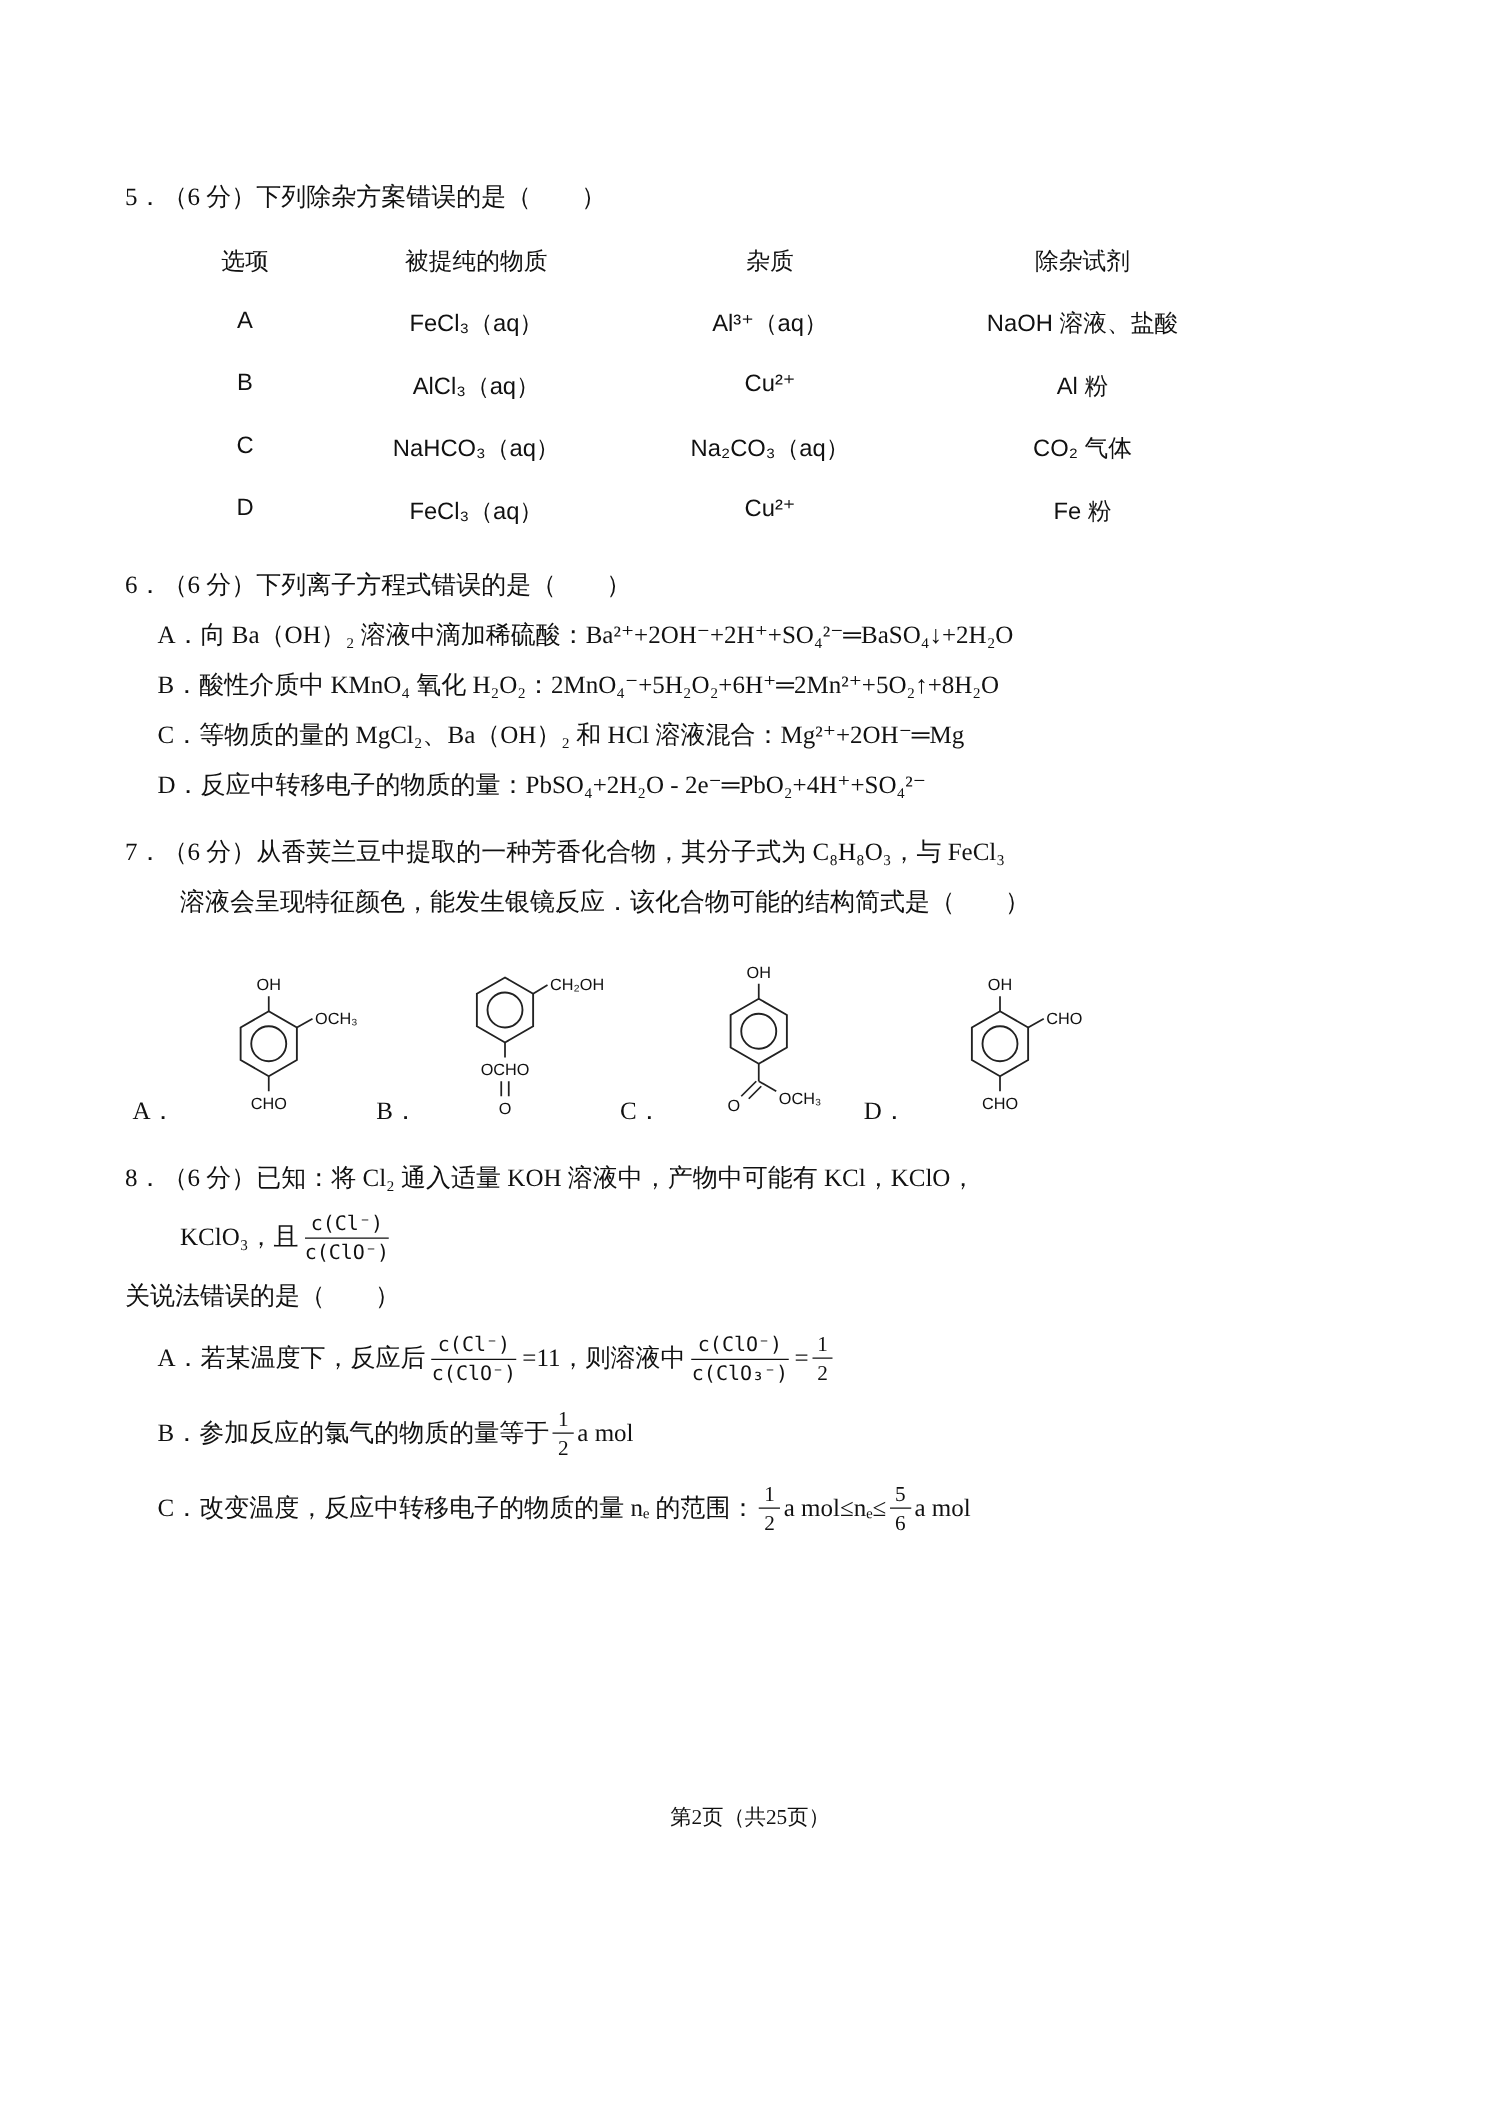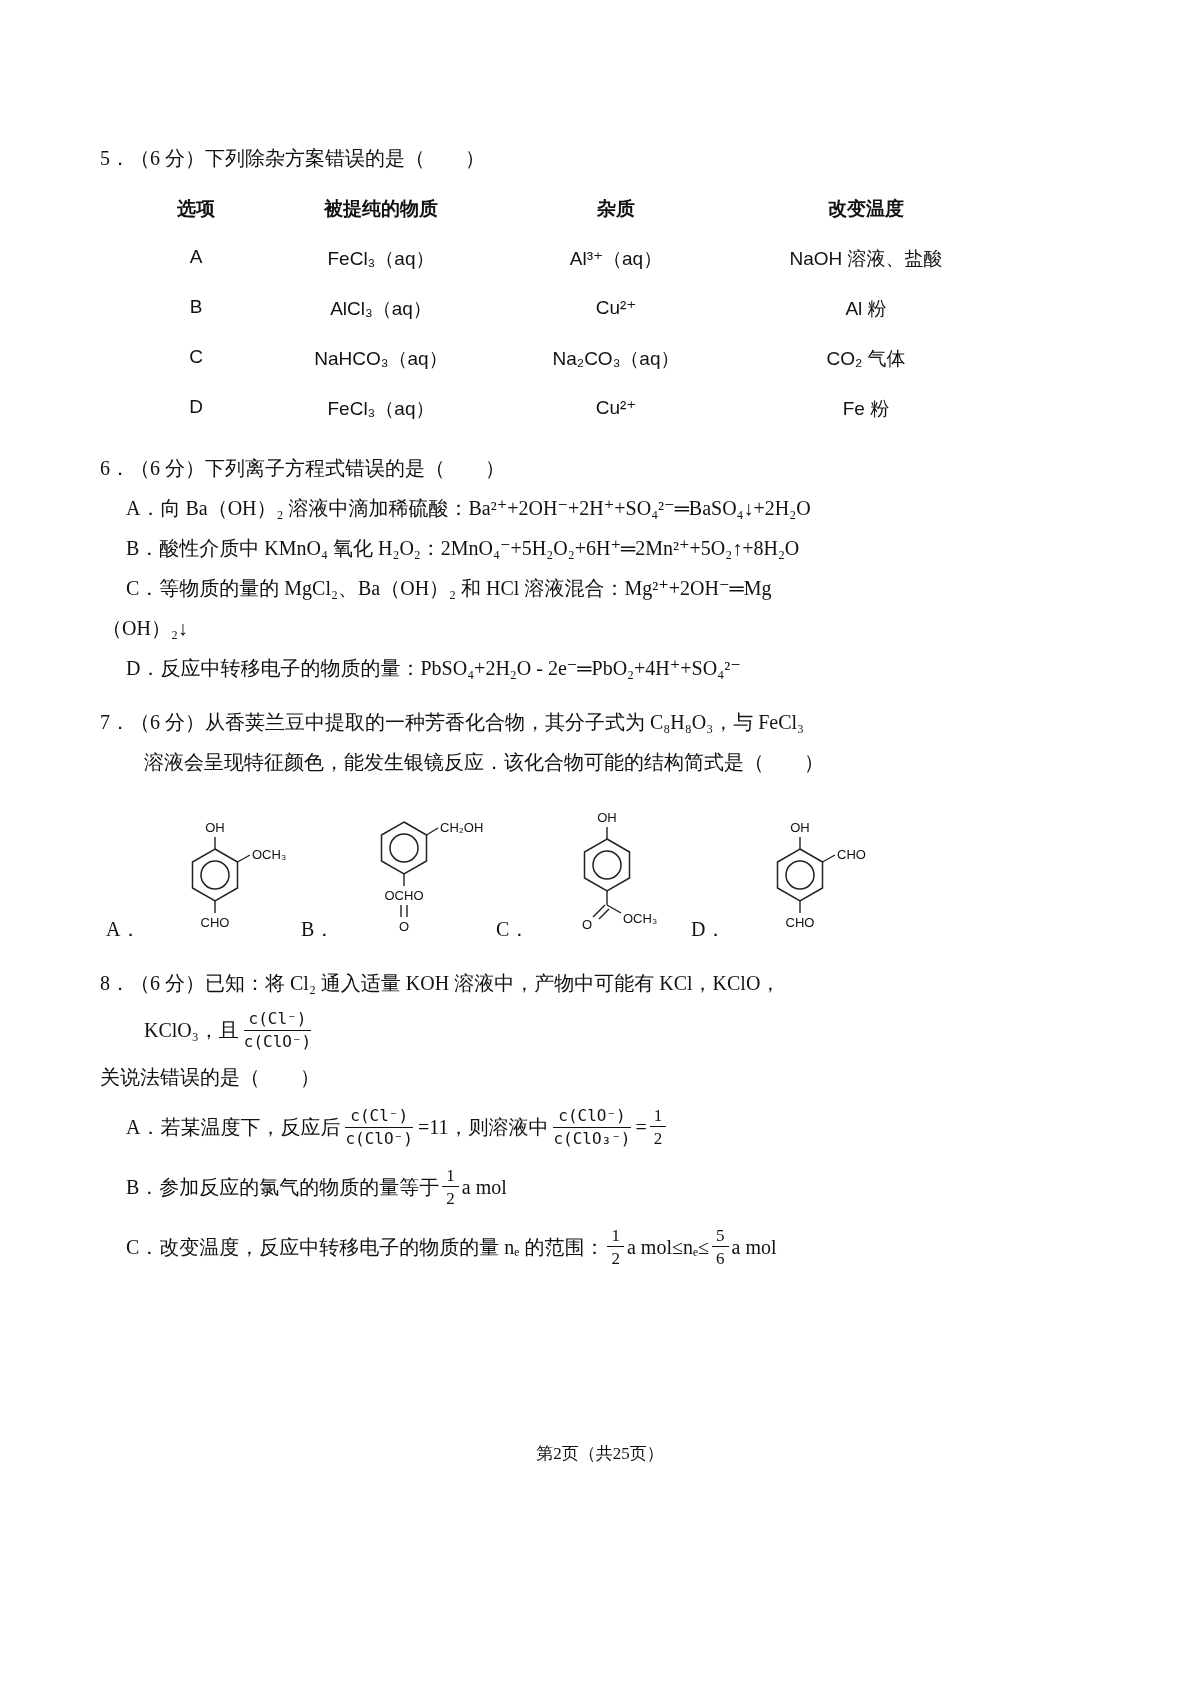--- a/index.html
+++ b/index.html
@@ -12,21 +12,21 @@
   .page { padding:138px 150px 0 100px; }
   .q { margin-bottom:14px; }
   .stem { line-height:2.0; }
   .cont { padding-left:44px; }
   .opt { padding-left:26px; line-height:2.0; }
   .optwrap { padding-left:2px; line-height:2.0; }
 
   
   .q5-table { margin:6px 0 4px 36px; font-family:"Liberation Sans","DejaVu Sans",sans-serif; font-size:19px; }
   .q5-row { display:grid; grid-template-columns:120px 250px 220px 280px; text-align:center; padding:12px 0; }
-  .q5-row.head { font-family:"Liberation Serif","DejaVu Serif",serif;font-weight:bold; }
+  .q5-row.head { font-family:"Liberation Serif","DejaVu Serif",serif; }
   .choices { display:flex; padding-left:30px; line-height:2.0; }
   .choices .choice { width:193px; }
 
   
   .fig-row { display:flex; align-items:flex-end; margin:2px 0 2px 6px; }
   .figure { display:flex; align-items:flex-end; width:195px; }
   .fig-label { font-size:20px; line-height:1.2; padding-bottom:8px; }
   svg { display:block; }
   svg text { font-family:"Liberation Sans","DejaVu Sans",sans-serif; font-size:13px; fill:#111; }
   svg .bond { stroke:#222; stroke-width:1.4; fill:none; }
@@ -49,21 +49,21 @@
 <div class="page">
 
   <section class="q">
     <p class="stem">5．（6 分）下列除杂方案错误的是（　　）</p>
 
     <div class="q5-table">
       <div class="q5-row head">
         <span>选项</span>
         <span>被提纯的物质</span>
         <span>杂质</span>
-        <span>改变温度</span>
+        <span>除杂试剂</span>
       </div>
       <div class="q5-row">
         <span>A</span>
         <span>FeCl₃（aq）</span>
         <span>Al³⁺（aq）</span>
         <span>NaOH 溶液、盐酸</span>
       </div>
       <div class="q5-row">
         <span>B</span>
         <span>AlCl₃（aq）</span>
@@ -84,21 +84,20 @@
       </div>
     </div>
 
   </section>
 
   <section class="q">
     <p class="stem">6．（6 分）下列离子方程式错误的是（　　）</p>
     <p class="opt">A．向 Ba（OH）₂ 溶液中滴加稀硫酸：Ba²⁺+2OH⁻+2H⁺+SO₄²⁻═BaSO₄↓+2H₂O</p>
     <p class="opt">B．酸性介质中 KMnO₄ 氧化 H₂O₂：2MnO₄⁻+5H₂O₂+6H⁺═2Mn²⁺+5O₂↑+8H₂O</p>
     <p class="opt">C．等物质的量的 MgCl₂、Ba（OH）₂ 和 HCl 溶液混合：Mg²⁺+2OH⁻═Mg</p>
-    <p class="optwrap">（OH）₂↓</p>
     <p class="opt">D．反应中转移电子的物质的量：PbSO₄+2H₂O - 2e⁻═PbO₂+4H⁺+SO₄²⁻</p>
   </section>
 
   <section class="q">
     <p class="stem">7．（6 分）从香荚兰豆中提取的一种芳香化合物，其分子式为 C₈H₈O₃，与 FeCl₃</p>
     <p class="stem cont">溶液会呈现特征颜色，能发生银镜反应．该化合物可能的结构简式是（　　）</p>
 
     <div class="fig-row">
 
       <div class="figure">

